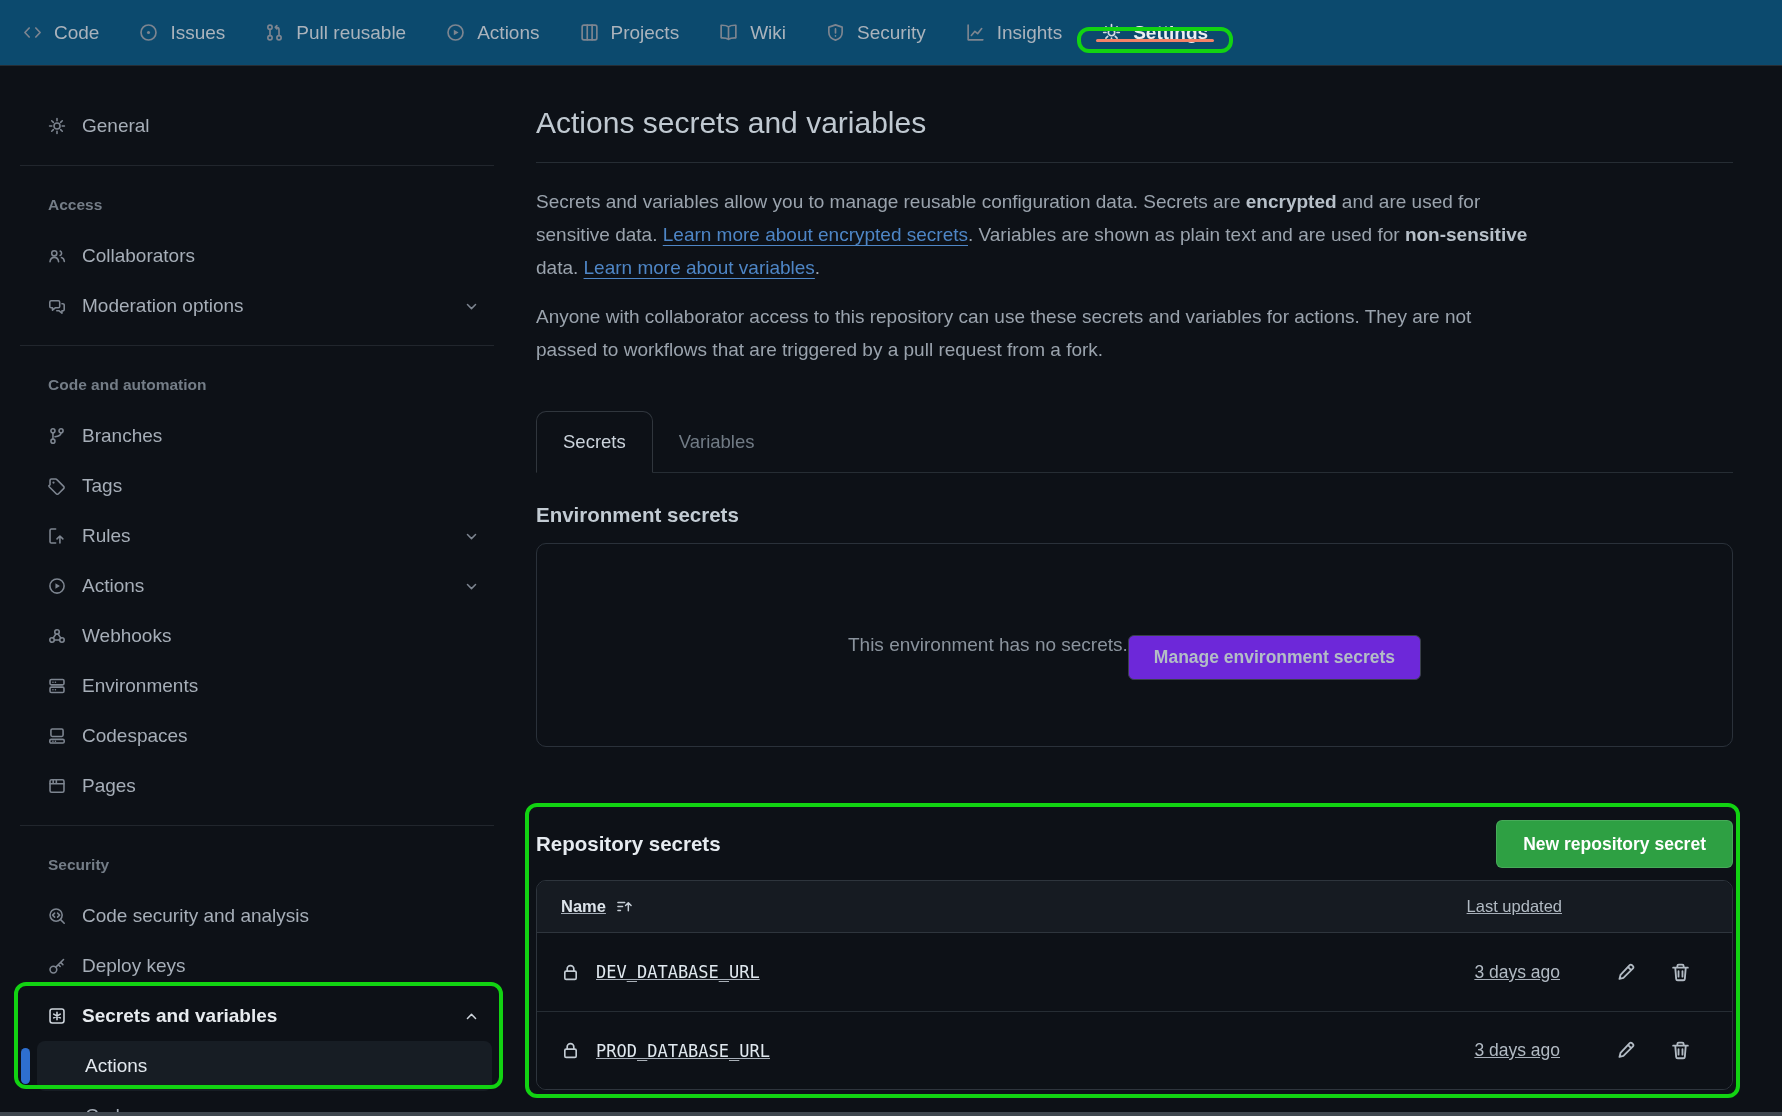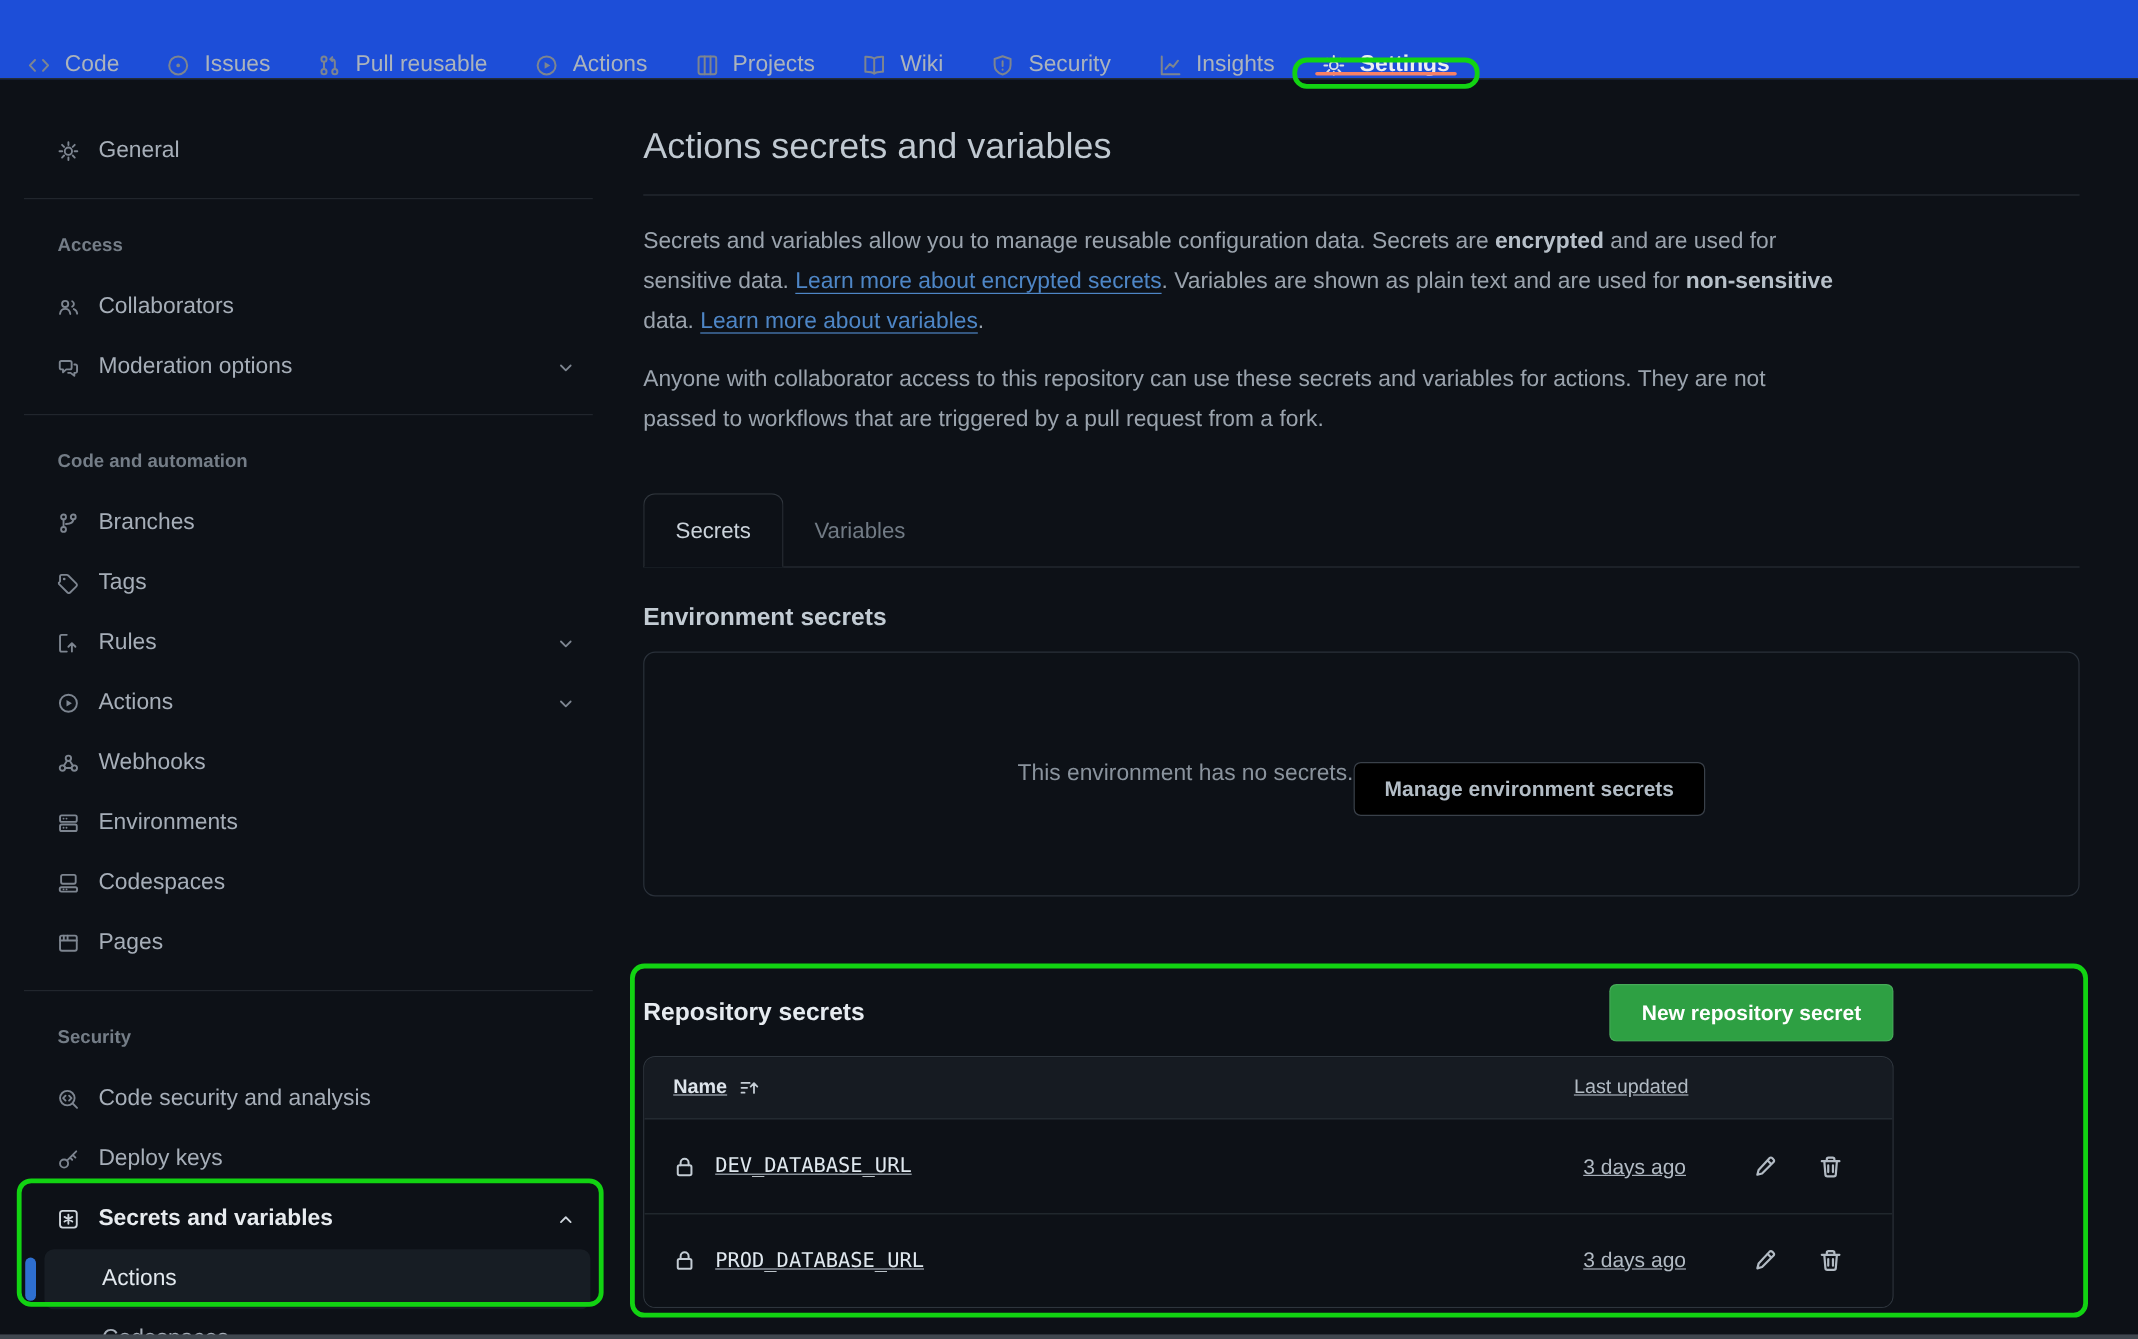--- a/index.html
+++ b/index.html
@@ -8,22 +8,22 @@
   html,body{margin:0;padding:0;}
   body{
     width:1782px;height:1116px;position:relative;overflow:hidden;
     background:#0d1117;color:#a6aeb8;
     font-family:"Liberation Sans","DejaVu Sans",sans-serif;
   }
   .icon svg{width:100%;height:100%;display:block;}
   .icon{display:inline-block;flex:none;}
 
   
-  .topnav{position:absolute;top:0;left:0;right:0;height:65px;background:#1d4ed8;
-    border-bottom:1px solid #262d34;display:flex;align-items:flex-end;padding-left:3px;}
+  .topnav{position:absolute;top:0;left:0;right:0;height:65px;background:#0c4a6e;
+    border-bottom:1px solid #262d34;display:flex;align-items:center;padding-left:3px;}
   .nav-item{position:relative;display:flex;align-items:center;gap:12px;padding:0 20px;
     font-size:19px;color:#abb3bc;cursor:pointer;white-space:nowrap;}
   .nav-item .icon{width:19px;height:19px;color:#7d8590;}
   .nav-item.active{color:#eceff2;font-weight:bold;}
   .nav-item.active .icon{color:#d7dde3;}
   .tab-underline{position:absolute;left:14px;right:14px;bottom:2px;height:3px;border-radius:3px;background:var(--orange);}
   .anno{position:absolute;border:4px solid var(--anno);border-radius:12px;pointer-events:none;box-sizing:border-box;z-index:5;}
   .anno-nav{left:-5px;right:-5px;top:5px;bottom:-9px;}
 
   
@@ -52,23 +52,23 @@
   .main strong{color:#b7c0c9;font-weight:bold;}
   .main a{color:var(--link);text-decoration:underline;text-underline-offset:4px;cursor:pointer;}
   .tabs{margin-top:46px;display:flex;align-items:flex-end;border-bottom:1px solid #262d34;height:61px;box-sizing:border-box;}
   .tab{padding:0 26px;height:60px;line-height:60px;font-size:18.5px;color:#717b85;cursor:pointer;}
   .tab.active{border:1px solid #30363d;border-bottom:1px solid #0d1117;border-radius:10px 10px 0 0;
     color:#cbd3db;margin-bottom:-1px;background:#0d1117;}
   h2.sec{margin:30px 0 0;font-size:20.5px;font-weight:bold;color:#c2cbd3;}
   .env-box{margin-top:16px;height:204px;border:1px solid #2a313a;border-radius:10px;box-sizing:border-box;
     display:flex;align-items:center;justify-content:center;}
   .env-empty{font-size:19px;color:#8a939d;}
-  .btn-secondary{margin-top:24px;height:45px;padding:0 25px;background:#000000;border:1px solid #3a414a;
+  .btn-secondary{margin-top:24px;height:45px;padding:0 25px;background:#6d28d9;border:1px solid #3a414a;
     border-radius:6px;color:#b3bdc6;font-size:17.5px;font-weight:bold;font-family:inherit;cursor:pointer;}
-  .repo-sec{position:absolute;top:754px;left:0;width:1042px;}
+  .repo-sec{position:absolute;top:754px;left:0;width:1197px;}
   .repo-head{display:flex;align-items:center;height:48px;}
   .repo-head h2{margin:0;font-size:20.5px;color:#e6ebf0;font-weight:bold;}
   .btn-green{margin-left:auto;height:48px;padding:0 26px;background:var(--green);
     border:1px solid rgba(255,255,255,.12);border-radius:6px;color:#ffffff;
     font-size:17.5px;font-weight:bold;font-family:inherit;cursor:pointer;}
   .table{margin-top:12px;border:1px solid #2e353d;border-radius:10px;overflow:hidden;text-decoration:underline;}
   .thead{height:52px;background:#161b22;border-bottom:1px solid #2e353d;display:flex;align-items:center;
     padding:0 24px;box-sizing:border-box;}
   .th-name{font-size:16.5px;font-weight:bold;color:#dde4eb;}
   .sort{width:17px;height:17px;color:#c6ced6;margin-left:10px;cursor:pointer;}

